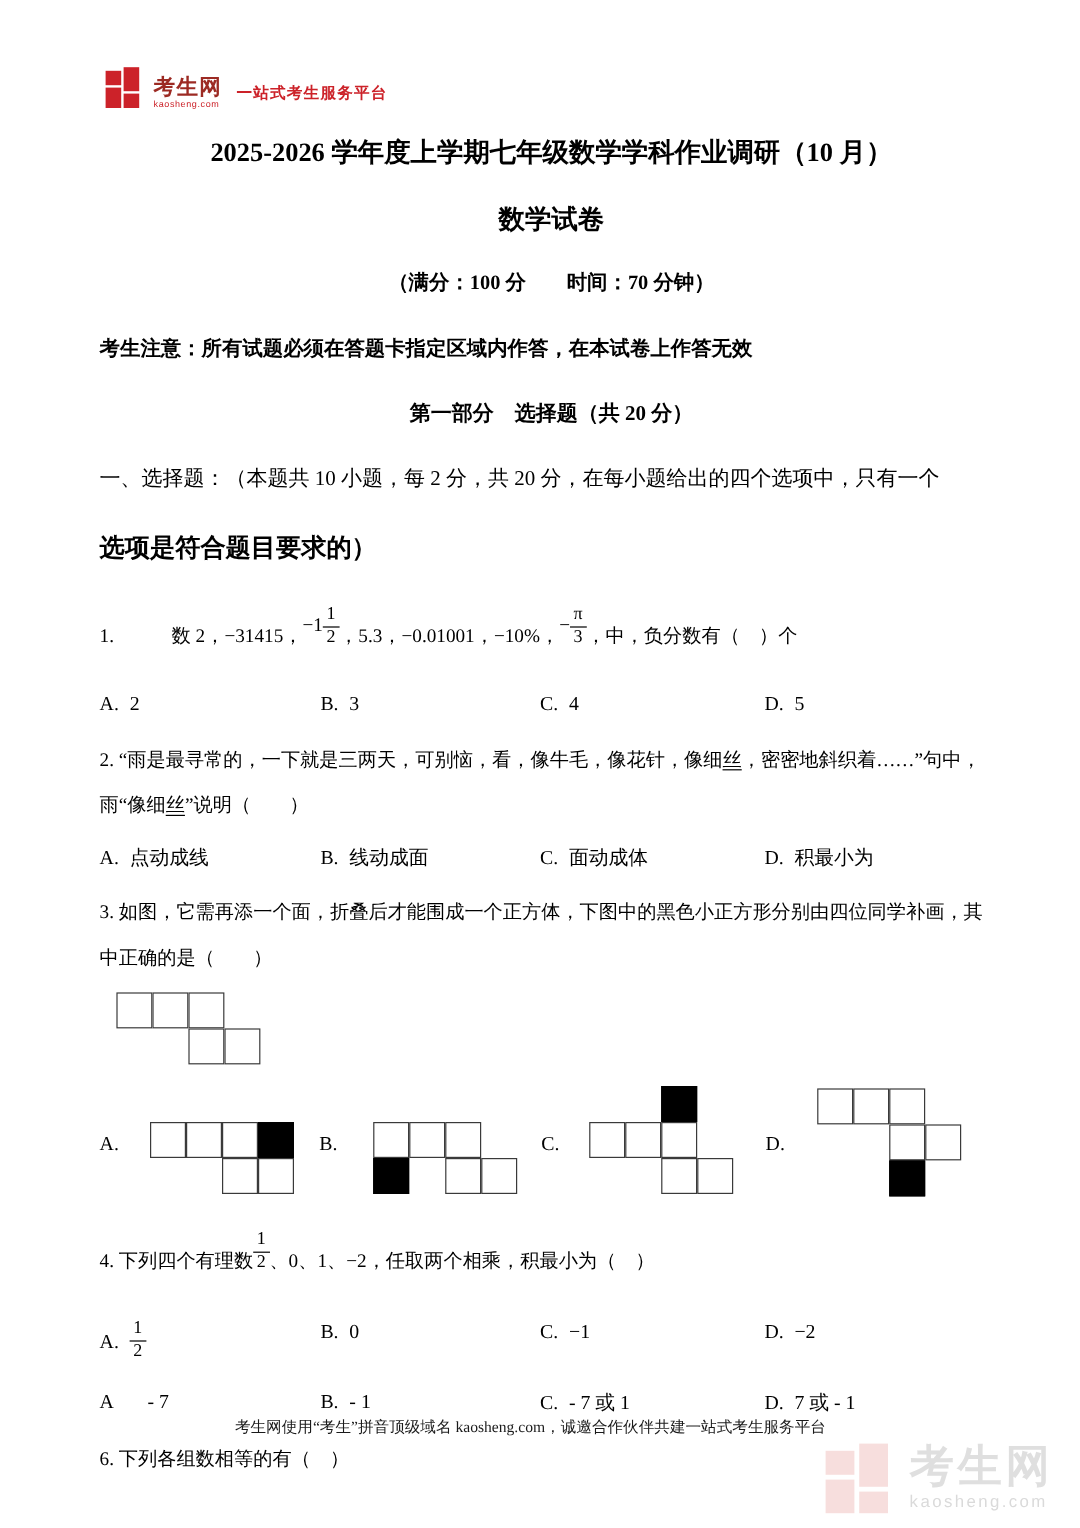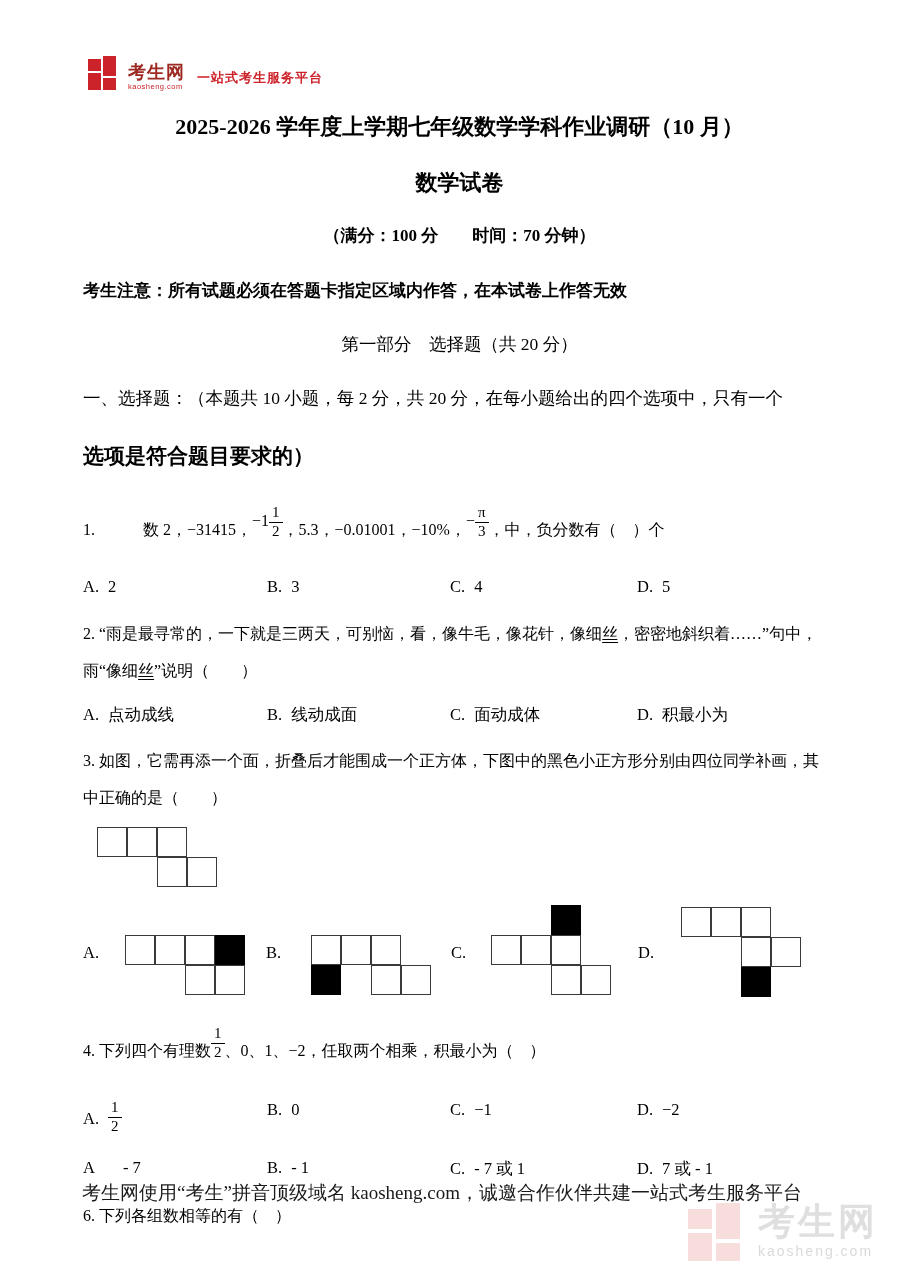--- a/index.html
+++ b/index.html
@@ -20,21 +20,21 @@
   .logo-text{line-height:1;}
   .logo-name{font-family:"Liberation Sans","DejaVu Sans",sans-serif;font-size:18px;font-weight:bold;color:#9c2a23;letter-spacing:1px;}
   .logo-domain{font-family:"Liberation Sans","DejaVu Sans",sans-serif;font-size:7.5px;color:#cc2229;margin-top:2px;letter-spacing:.5px;}
   .logo-tagline{font-family:"Liberation Sans","DejaVu Sans",sans-serif;font-size:13px;font-weight:bold;color:#cc2229;margin:0 0 3px 4px;letter-spacing:1px;}
 
   
   .title1{margin-top:22px;text-align:center;font-size:22px;font-weight:bold;}
   .title2{margin-top:26px;text-align:center;font-size:22px;font-weight:bold;}
   .meta{margin-top:26px;text-align:center;font-size:17px;font-weight:bold;}
   .notice{margin-top:32px;font-size:17px;font-weight:bold;}
-  .section-head{margin-top:30px;text-align:center;font-size:17.5px;font-weight:normal;}
+  .section-head{margin-top:30px;text-align:center;font-size:17.5px;font-weight:bold;}
   .intro1{margin-top:30px;font-size:17.5px;font-weight:normal;}
   .intro2{margin-top:32px;font-size:21px;font-weight:bold;}
 
   
   .q{font-size:16px;}
   .q1line{margin-top:44px;}
   .qnum-gap{display:inline-block;width:48px;}
   .opts{display:grid;grid-template-columns:184px 183px 187px 1fr;font-size:16.5px;}
   .opt .lbl{margin-right:9px;}
   .q1opts{margin-top:28px;}
@@ -59,21 +59,21 @@
   .figrow .flbl{position:absolute;font-size:16.5px;}
   .figrow .fig{position:absolute;}
 
   .q4line{margin-top:28px;}
   .q4opts{margin-top:30px;}
   .q5line{margin-top:34px;}
   .q5opts{margin-top:24px;}
   .q6line{margin-top:26px;}
 
   
-  .footer{position:absolute;left:0;right:16px;top:1180px;text-align:center;font-size:19px;color:#1a1a1a;}
+  .footer{position:absolute;left:0;right:16px;top:1180px;text-align:center;font-size:13px;color:#1a1a1a;}
 
   
   .wm{position:absolute;right:22px;top:1203px;display:flex;align-items:flex-start;gap:12px;opacity:.9;}
   .wm-icon{position:relative;width:58px;height:60px;}
   .wm-icon i{position:absolute;background:#f7dbda;}
   .wm-icon .b1{left:0;top:6px;width:24px;height:20px;}
   .wm-icon .b2{left:0;top:30px;width:24px;height:28px;}
   .wm-icon .b3{left:28px;top:0;width:24px;height:36px;}
   .wm-icon .b4{left:28px;top:40px;width:24px;height:18px;}
   .wm-text{line-height:1;}

